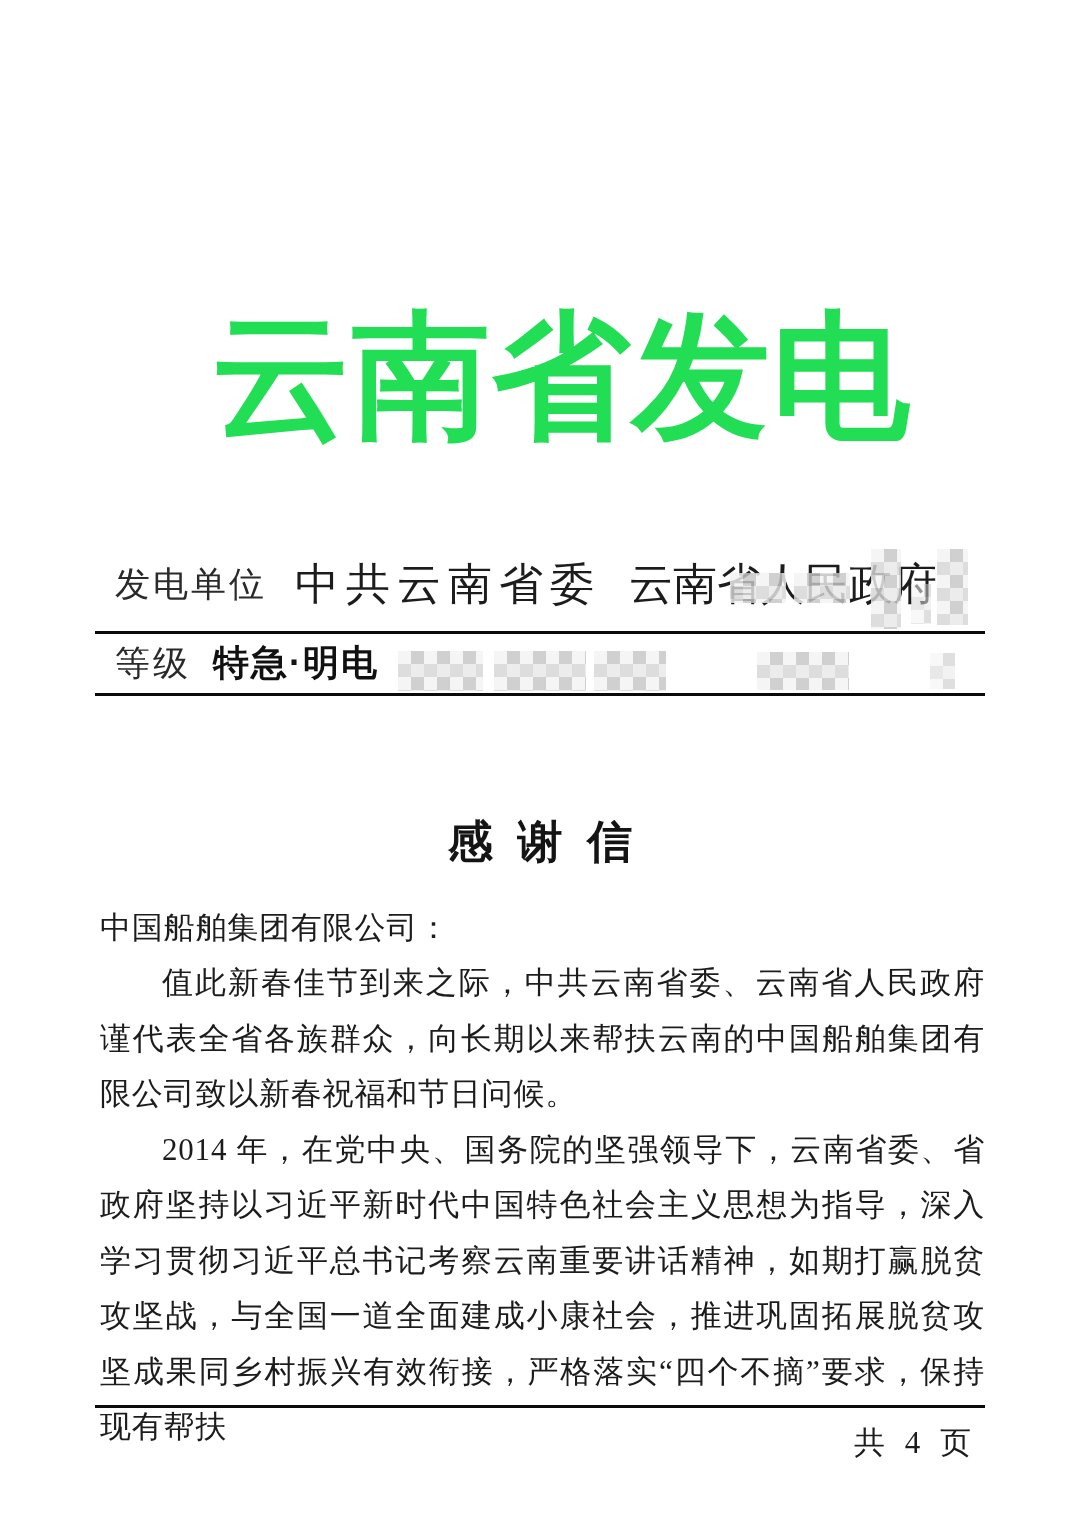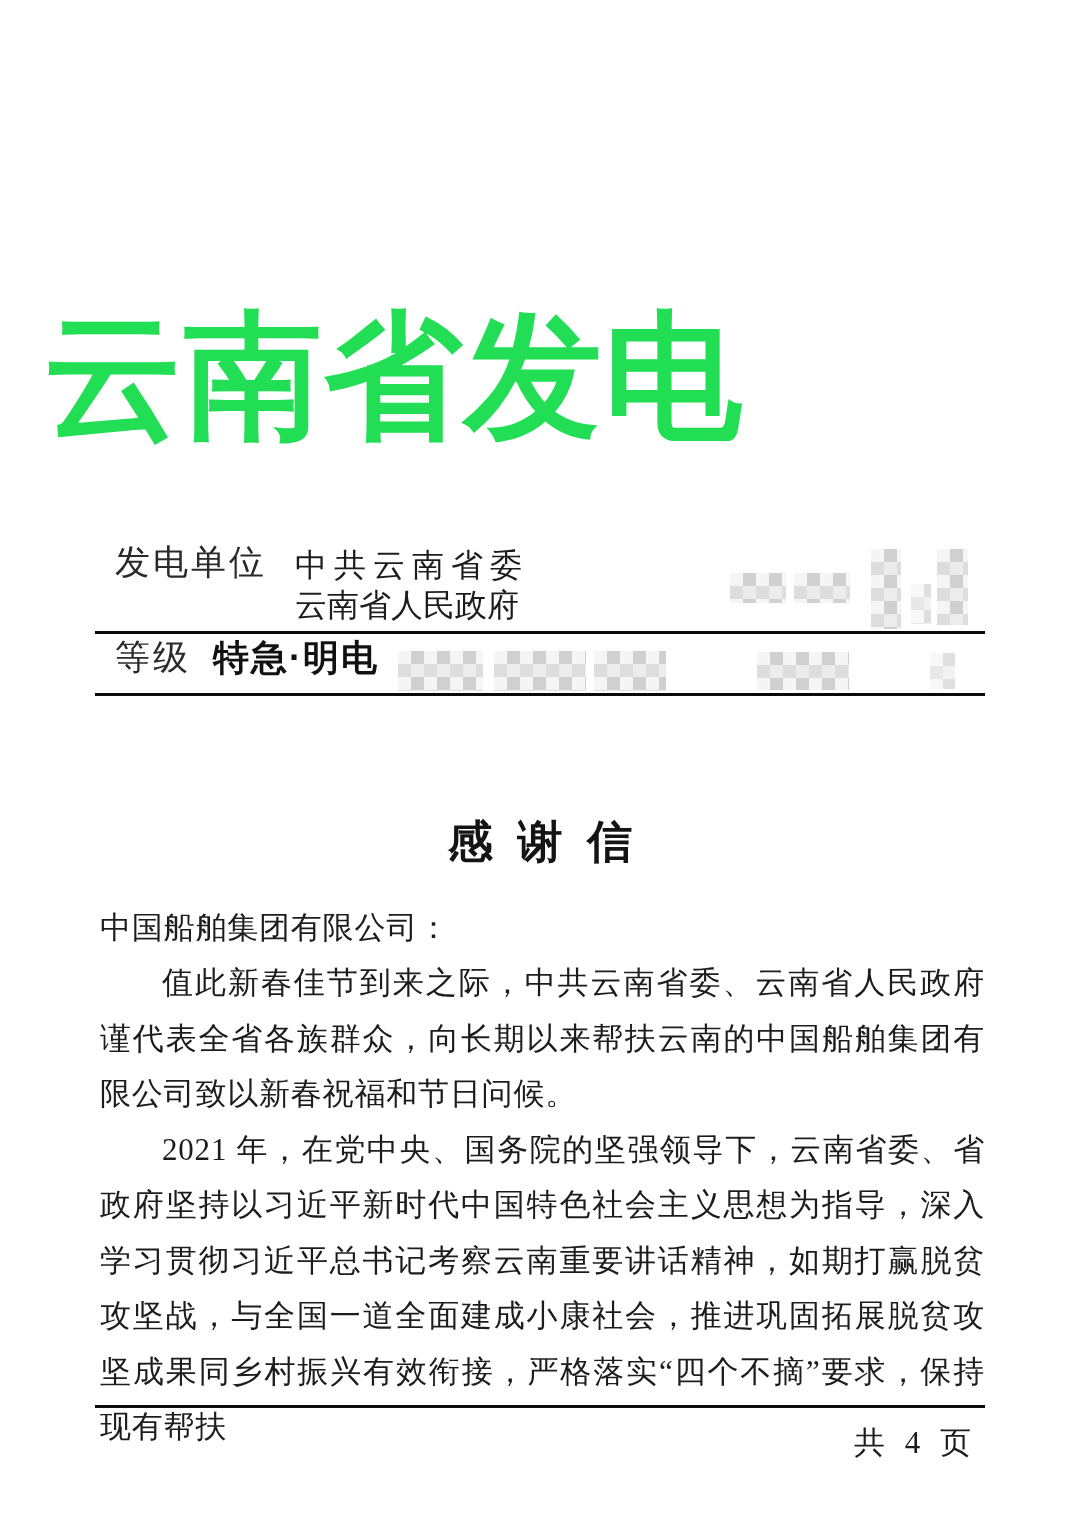--- a/index.html
+++ b/index.html
@@ -10,58 +10,59 @@
     height: 1527px;
     margin: 0 auto;
     background: #ffffff;
     overflow: hidden;
     font-family: "Liberation Serif", "DejaVu Serif", serif;
     color: #1e1e1e;
   }
   
   .banner {
     margin-top: 306px;
-    text-align: left;
+    text-align: center;
     font-size: 138px;
     line-height: 1.05;
     font-weight: 900;
     letter-spacing: 2px;
     color: #22de55;
     font-family: "Liberation Serif", "DejaVu Serif", serif;
     padding-left: 44px;
   }
   
   .meta {
     margin: 88px 95px 0 95px;
     width: 890px;
   }
   .meta-row {
     position: relative;
     display: flex;
+    align-items: center;
   }
   .meta-row.unit { height: 95px; border-bottom: 3px solid #0a0a0a; }
   .meta-row.level { height: 62px; border-bottom: 3px solid #0a0a0a; }
   .meta-label {
     padding-left: 20px;
     font-size: 35px;
     letter-spacing: 3px;
     color: #2a2a2a;
     white-space: nowrap;
   }
   .unit-values {
     margin-left: 28px;
     display: flex;
-    flex-direction: column;
+    flex-direction: row;
     justify-content: center;
-    font-size: 32px;
+    font-size: 44px;
     line-height: 40px;
     color: #1c1c1c;
   }
   .unit-line1 { letter-spacing: 7px; }
-  .unit-line2 { letter-spacing: 0px; }
+  .unit-line2 { letter-spacing: 0px; margin-left: 28px; }
   .level-value {
     margin-left: 22px;
     font-family: Liberation Sans, sans-serif;
     font-weight: 700;
     font-size: 36px;
     letter-spacing: 2px;
     color: #111;
     white-space: nowrap;
   }
   
@@ -144,20 +145,20 @@
   <div class="mosaic" style="left:494px; top:651px; width:92px; height:40px;"></div>
   <div class="mosaic" style="left:594px; top:651px; width:72px; height:40px;"></div>
   <div class="mosaic" style="left:757px; top:652px; width:92px; height:38px;"></div>
   <div class="mosaic light" style="left:930px; top:653px; width:25px; height:36px;"></div>
 
   <div class="letter-title">感谢信</div>
 
   <div class="body">
     <p class="salutation">中国船舶集团有限公司：</p>
     <p class="indent">值此新春佳节到来之际，中共云南省委、云南省人民政府谨代表全省各族群众，向长期以来帮扶云南的中国船舶集团有限公司致以新春祝福和节日问候。</p>
-    <p class="indent">2021 年，在党中央、国务院的坚强领导下，云南省委、省政府坚持以习近平新时代中国特色社会主义思想为指导，深入学习贯彻习近平总书记考察云南重要讲话精神，如期打赢脱贫攻坚战，与全国一道全面建成小康社会，推进巩固拓展脱贫攻坚成果同乡村振兴有效衔接，严格落实“四个不摘”要求，保持现有帮扶</p>
+    <p class="indent">2014 年，在党中央、国务院的坚强领导下，云南省委、省政府坚持以习近平新时代中国特色社会主义思想为指导，深入学习贯彻习近平总书记考察云南重要讲话精神，如期打赢脱贫攻坚战，与全国一道全面建成小康社会，推进巩固拓展脱贫攻坚成果同乡村振兴有效衔接，严格落实“四个不摘”要求，保持现有帮扶</p>
   </div>
 
   <div class="footer">
     <span class="page-count">共 4 页</span>
   </div>
 
 </div>
 
 </body></html>

